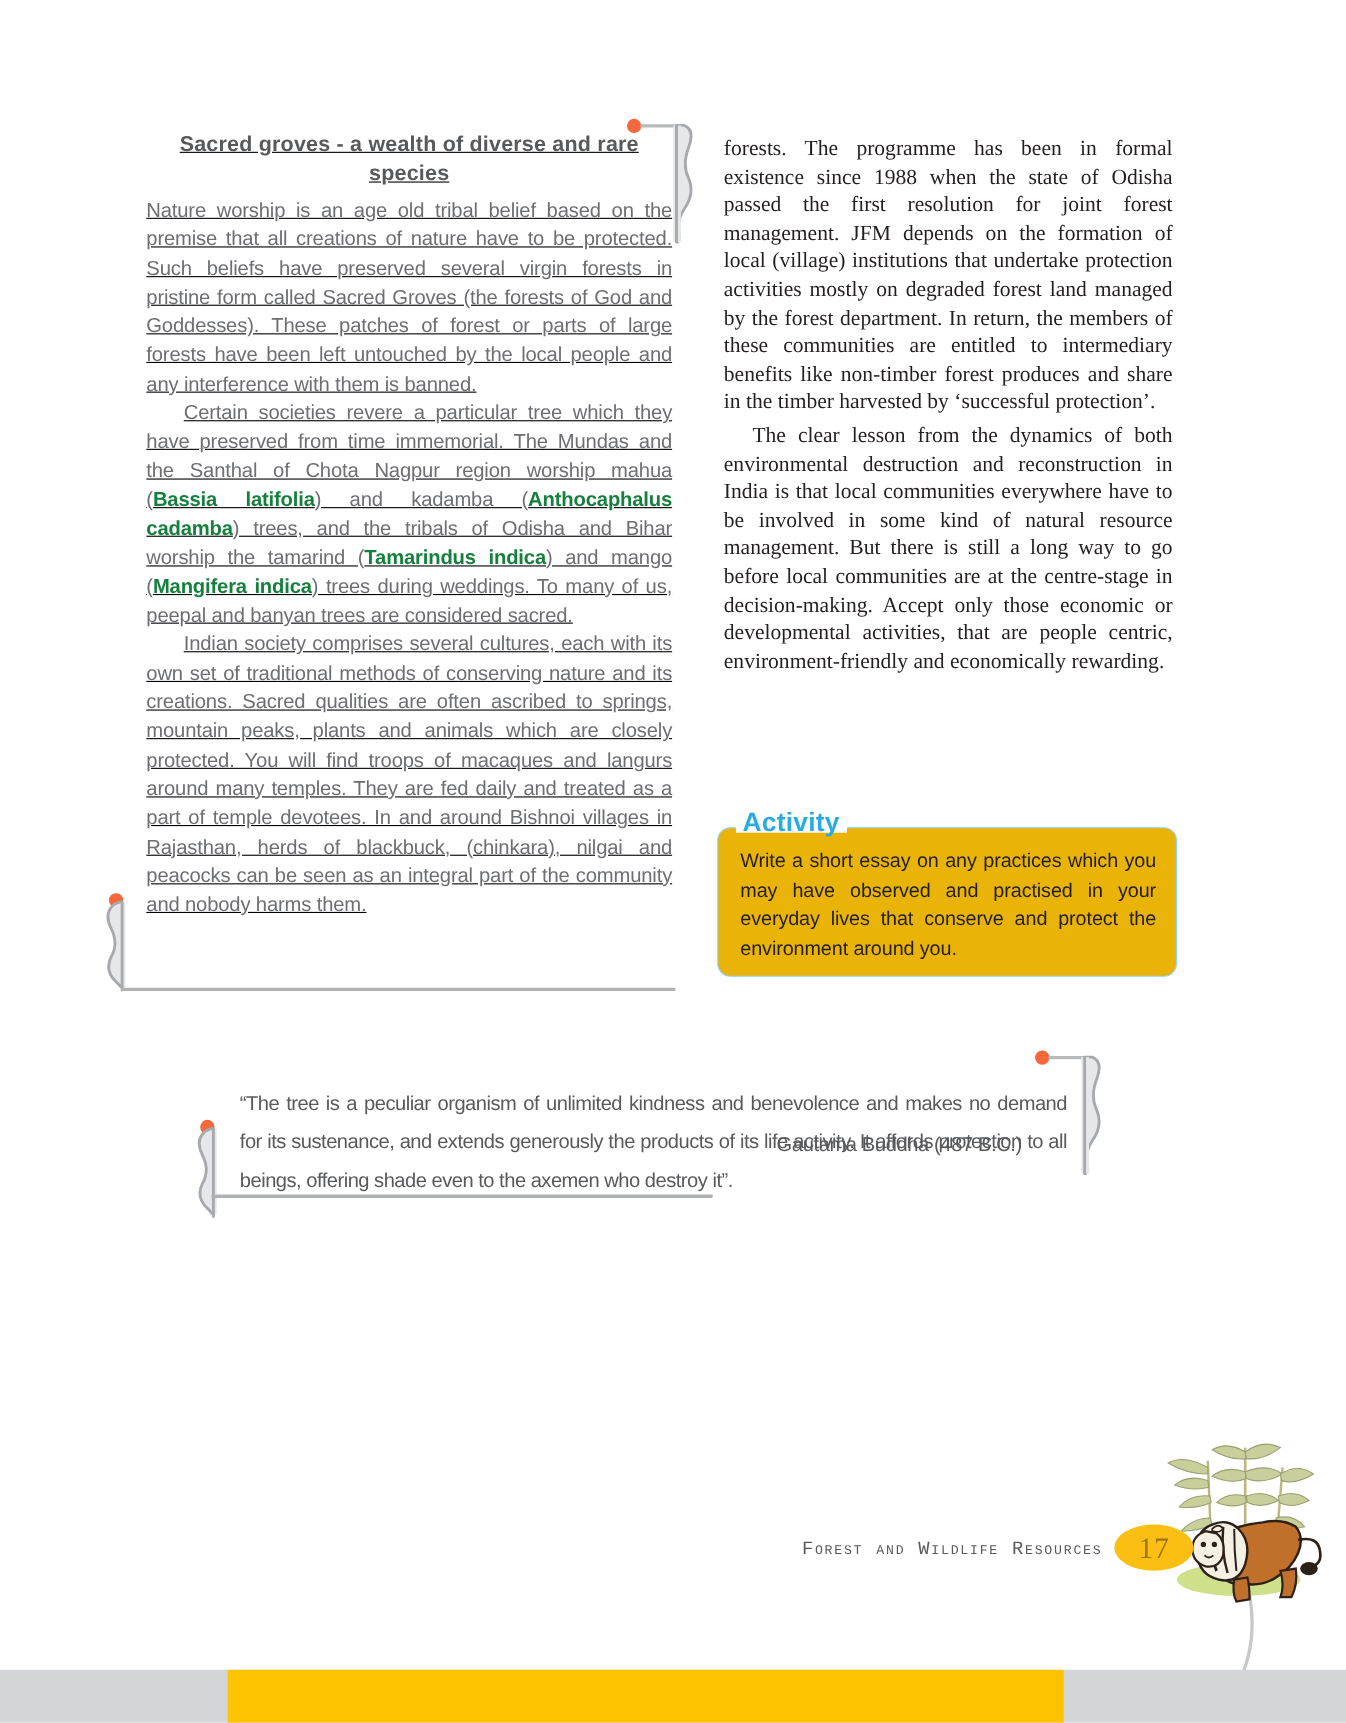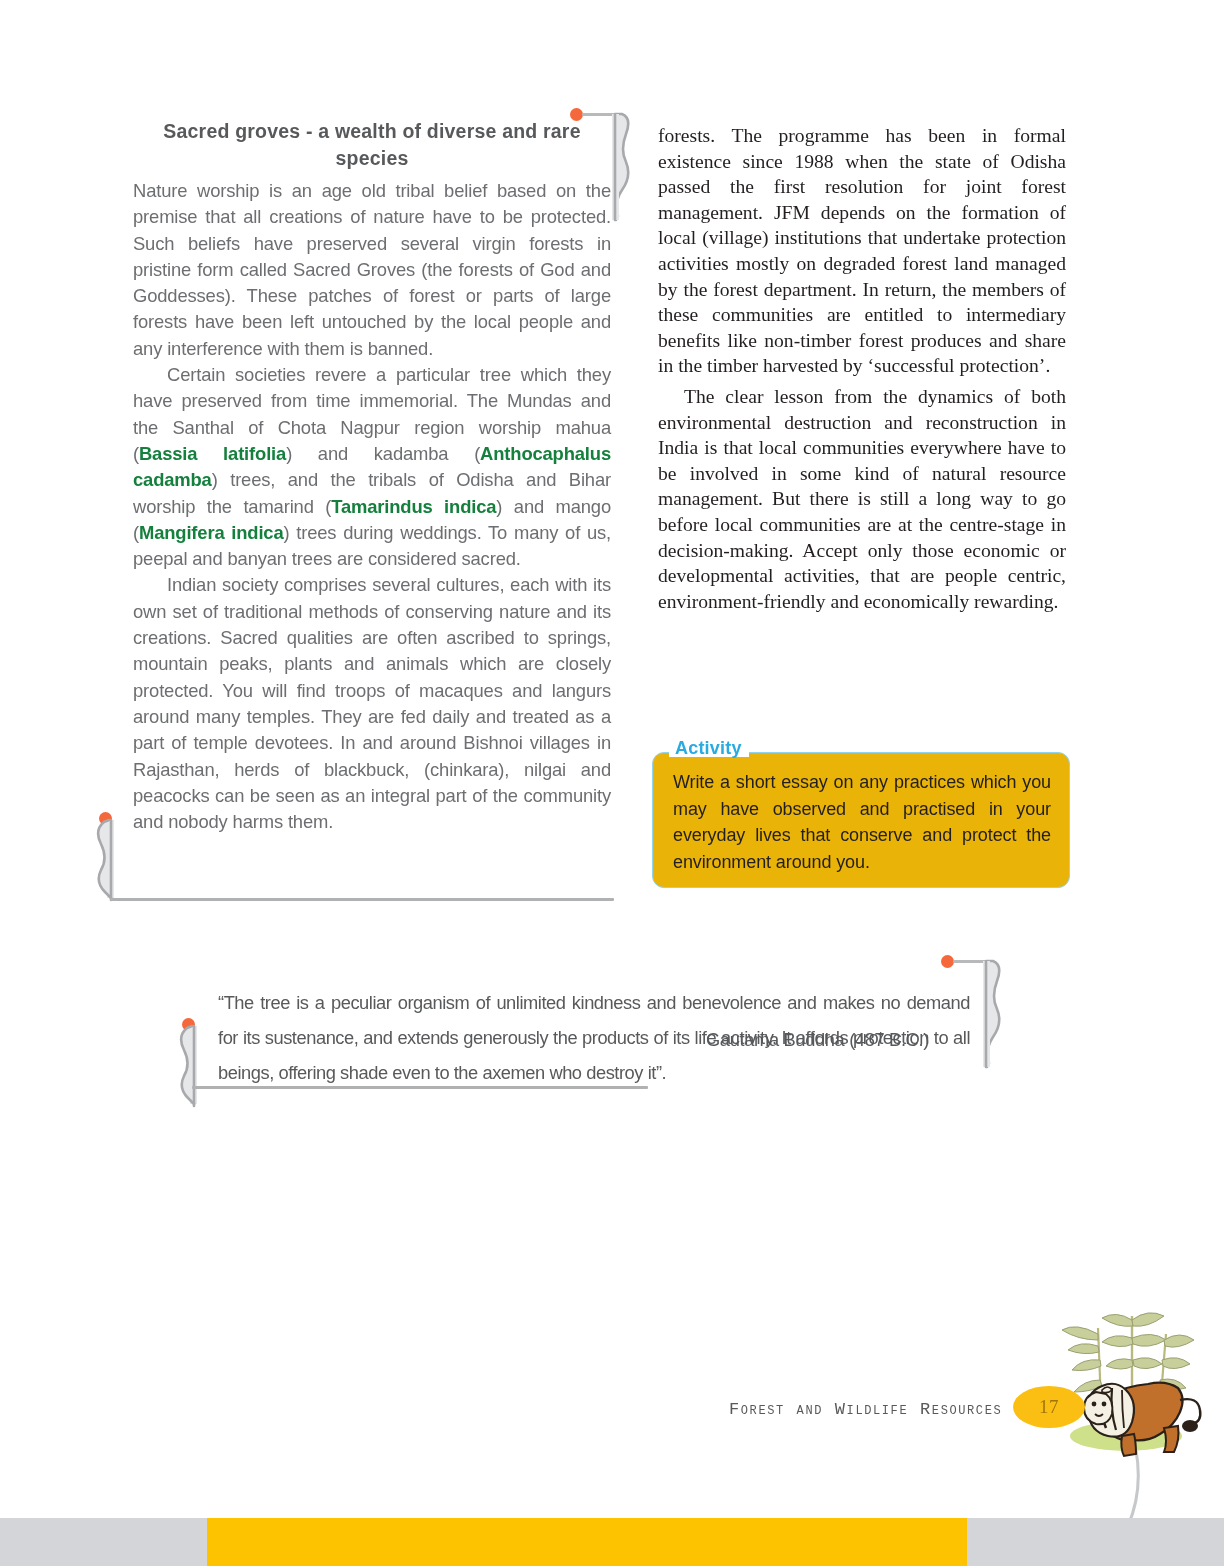--- a/index.html
+++ b/index.html
@@ -8,21 +8,21 @@
     background:#ffffff;
     font-family:"Liberation Sans", sans-serif;
     position:relative;
     overflow:hidden;
     -webkit-font-smoothing:antialiased;
   }
   .page{position:absolute;inset:0;}
 
   
   .col-left{
-    position:absolute;left:133px;top:118px;width:478px;
+    position:absolute;left:133px;top:118px;width:478px;text-decoration:underline;
   }
   .col-right{
     position:absolute;left:653px;top:118px;width:418px;
   }
 
   .heading{
     font-family:"Liberation Sans", sans-serif;
     font-weight:bold;
     font-size:19.5px;
     line-height:27px;
@@ -61,21 +61,21 @@
     border-radius:12px;
     box-sizing:border-box;
     padding:16px 18px 12px 20px;
     background:#eab308;
   }
   .activity-legend{
     position:absolute;left:669px;top:739px;
     background:#ffffff;
     padding:0 7px 0 6px;
     font-family:"Liberation Sans", sans-serif;
-    font-size:18px;
+    font-size:24px;
     font-weight:bold;
     color:#29abe2;
     letter-spacing:.2px;
     line-height:18px;
   }
   .activity-text{
     font-family:"Liberation Sans", sans-serif;
     font-size:18px;
     line-height:26.5px;
     color:#231f20;
@@ -130,21 +130,21 @@
   }
   .page-oval{
     position:absolute;left:1013px;top:1386px;
     width:72px;height:42px;border-radius:50%;
     background:#fbbf13;
   }
   .page-num{
     position:absolute;left:1013px;top:1386px;width:72px;height:42px;
     display:flex;align-items:center;justify-content:center;
     font-family:"Liberation Serif", serif;
-    font-size:19px;color:#a07508;
+    font-size:27px;color:#a07508;
     letter-spacing:.5px;
   }
 
   
   .bottom-gray{
     position:absolute;left:0;bottom:0;width:1224px;height:48px;
     background:#d3d5d8;
   }
   .bottom-yellow{
     position:absolute;left:207px;bottom:0;width:760px;height:48px;

